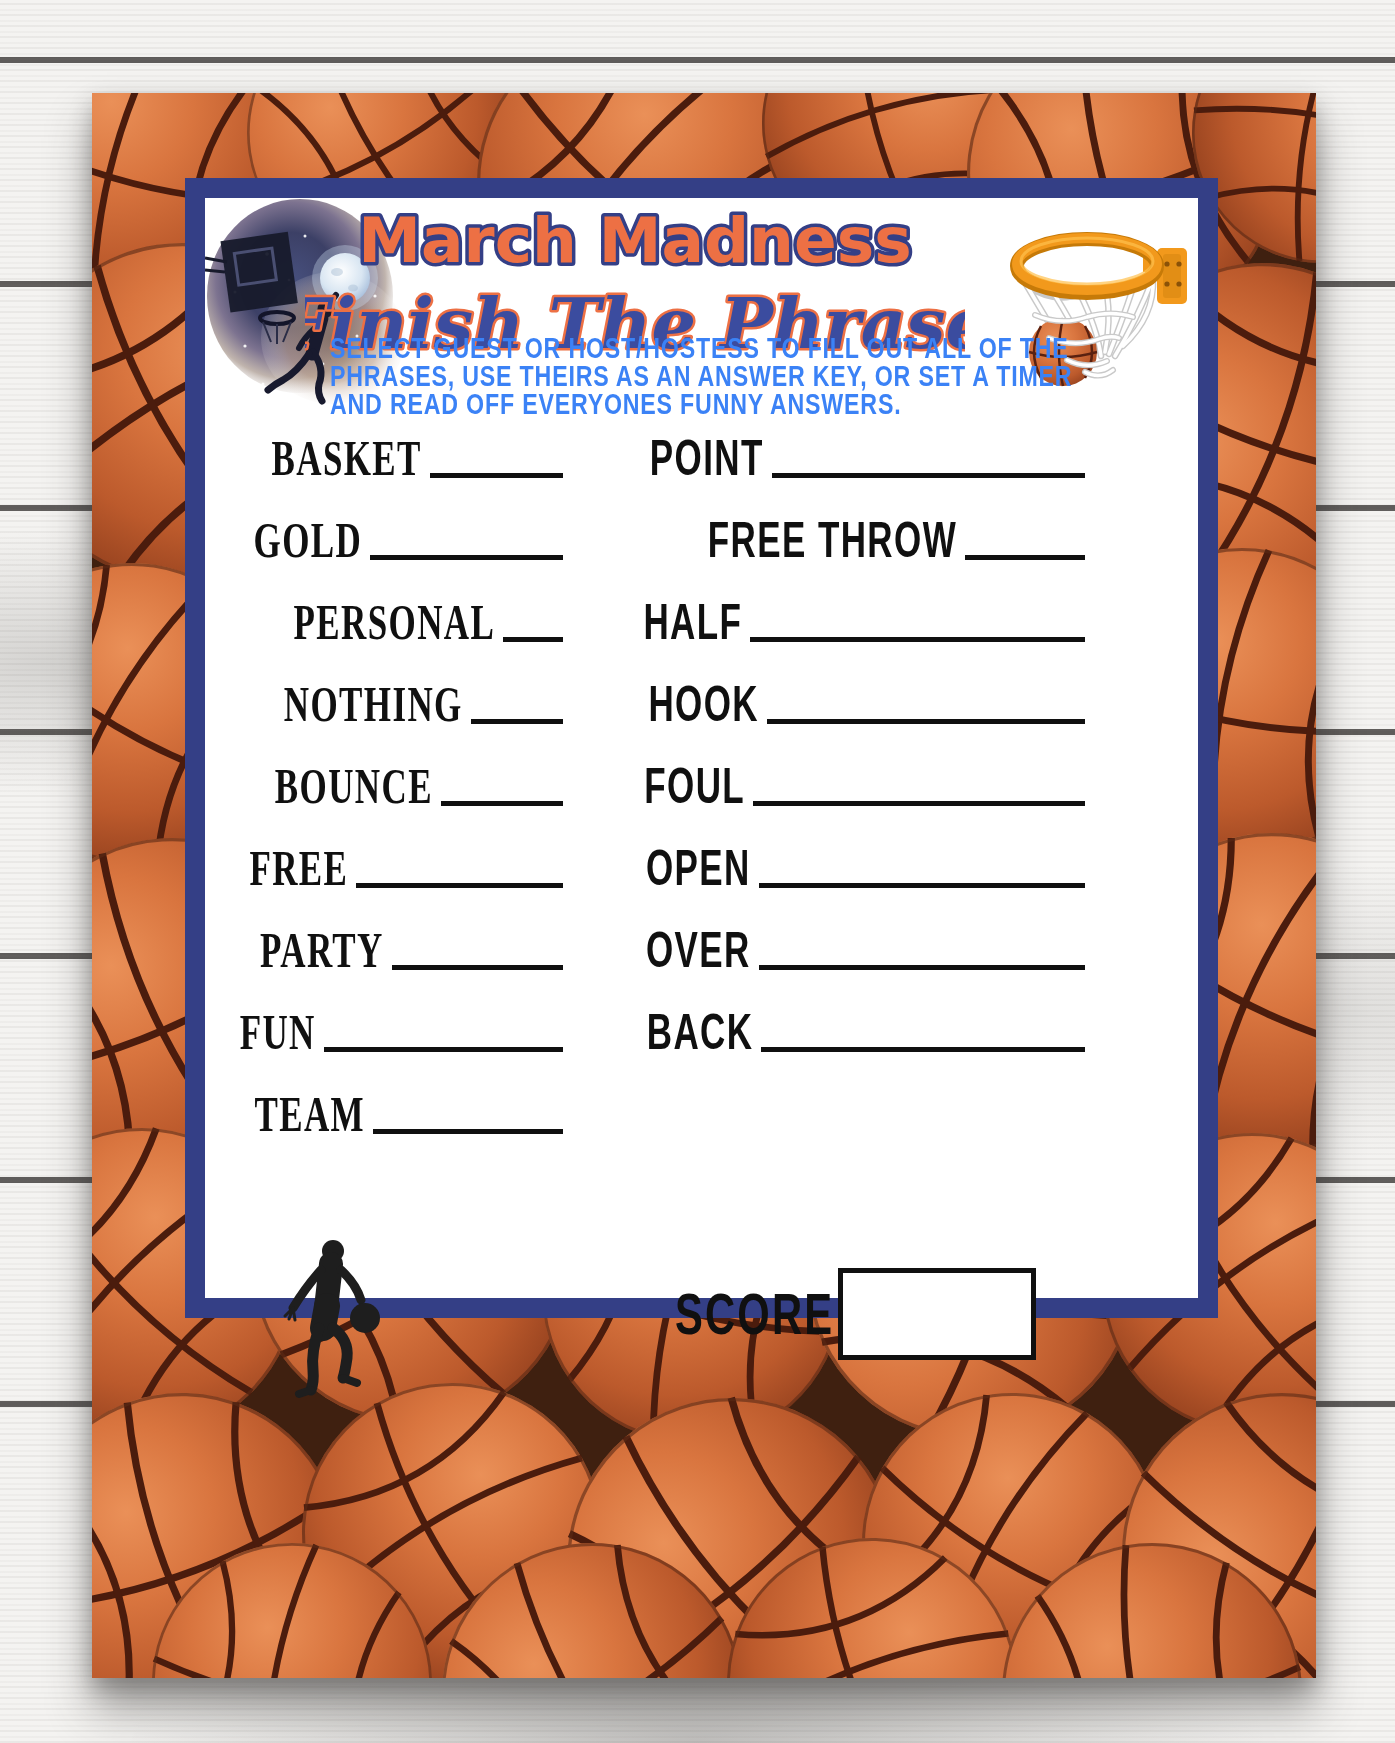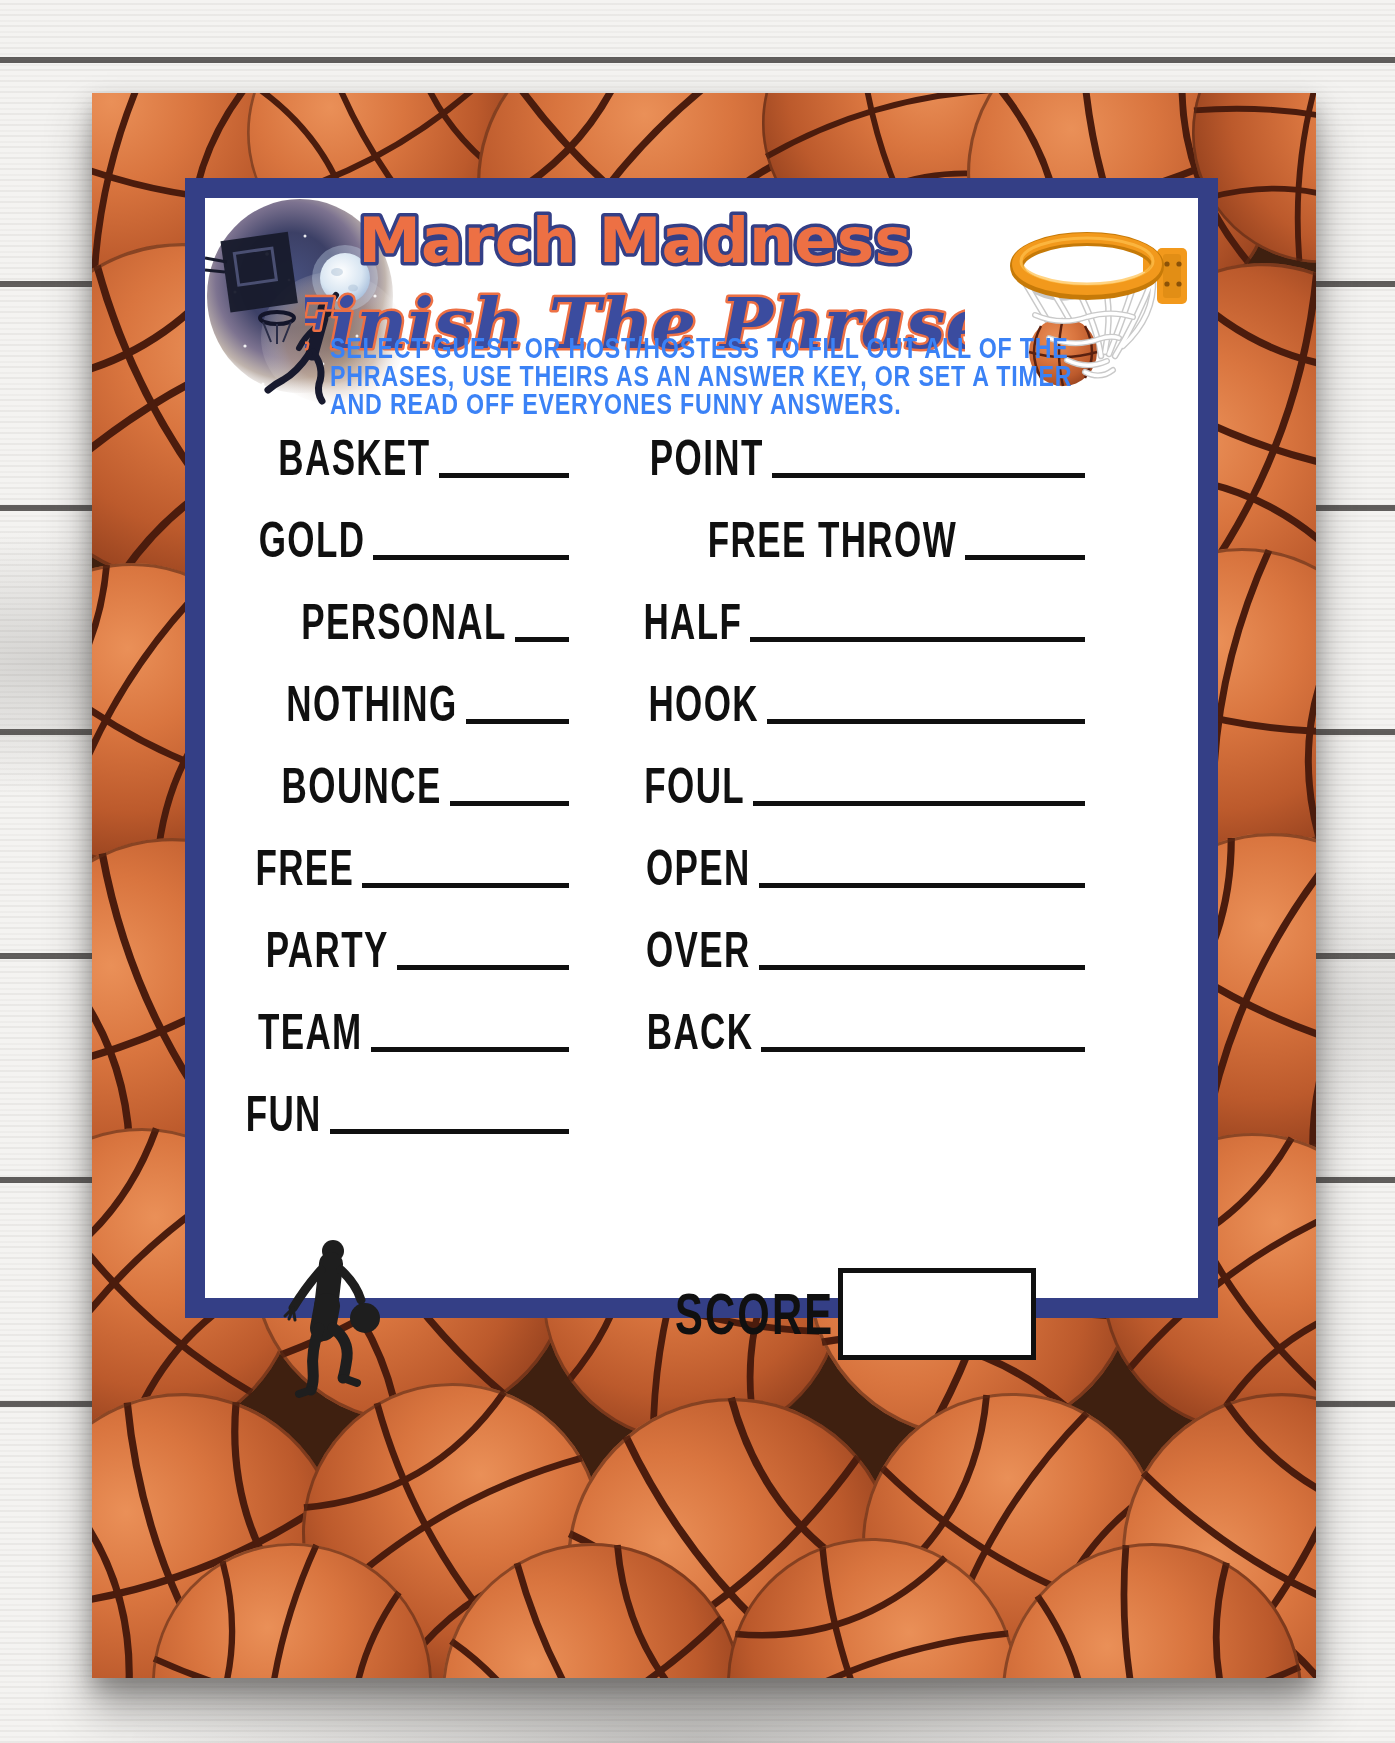--- a/index.html
+++ b/index.html
@@ -30,21 +30,21 @@
     box-sizing:border-box;border:20px solid #343f86;background:#ffffff;
   }
   .card-inner{position:relative;width:993px;height:1374px;}
   .titles{position:absolute;left:100px;top:2px;width:660px;height:178px;}
   .galaxy{position:absolute;left:0px;top:-2px;width:200px;height:215px;}
   .hoop{position:absolute;left:800px;top:22px;width:190px;height:180px;}
   .instructions{position:absolute;left:125px;top:136px;line-height:28px;color:#3b82f6;}
   .ins-line{display:block;transform:scaleX(0.80);transform-origin:0 50%;
     white-space:nowrap;font-weight:bold;font-size:29px;letter-spacing:1px;}
   .rows{position:absolute;top:198px;}
-  .rows.left{left:8px;width:356px;}
+  .rows.left{left:2px;width:356px;font-family:Liberation Serif, serif;}
   .rows.right{left:396px;width:484px;text-align:right;}
   .p-row{height:82px;display:flex;align-items:flex-end;}
   .word{display:inline-block;flex:0 0 auto;transform:scaleX(0.70);transform-origin:100% 100%;
     font-weight:bold;font-size:50px;letter-spacing:2px;color:#101010;
     margin-bottom:-9px;white-space:nowrap;}
   .blank{flex:1 1 auto;border-bottom:5px solid #101010;height:0;margin-left:8px;}
   .dribbler{position:absolute;left:48px;top:1038px;width:152px;height:170px;}
   .score-label{position:absolute;right:364px;top:1082px;display:inline-block;
     transform:scaleX(0.72);transform-origin:100% 50%;font-weight:bold;font-size:58px;
     letter-spacing:3px;color:#101010;white-space:nowrap;}
@@ -276,25 +276,25 @@
         </div>
       <div class="p-row">
           <span class="word">FREE</span>
           <span class="blank"></span>
         </div>
       <div class="p-row">
           <span class="word">PARTY</span>
           <span class="blank"></span>
         </div>
       <div class="p-row">
+          <span class="word">FUN</span>
+          <span class="blank"></span>
+        </div>
+      <div class="p-row">
           <span class="word">TEAM</span>
-          <span class="blank"></span>
-        </div>
-      <div class="p-row">
-          <span class="word">FUN</span>
           <span class="blank"></span>
         </div>
     </div>
 
     <div class="rows right">
       <div class="p-row">
           <span class="word">POINT</span>
           <span class="blank"></span>
         </div>
       <div class="p-row">

